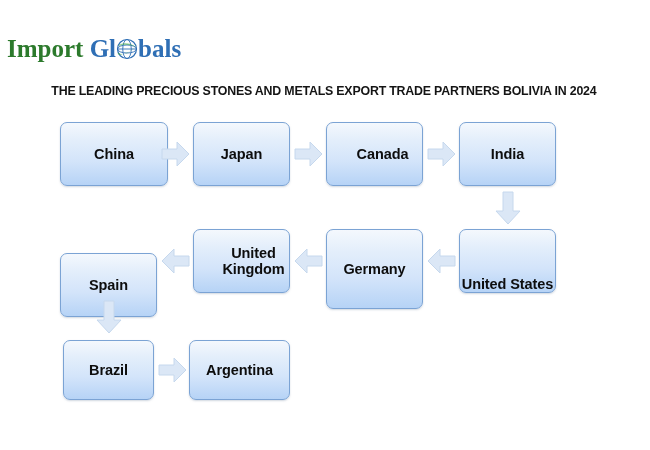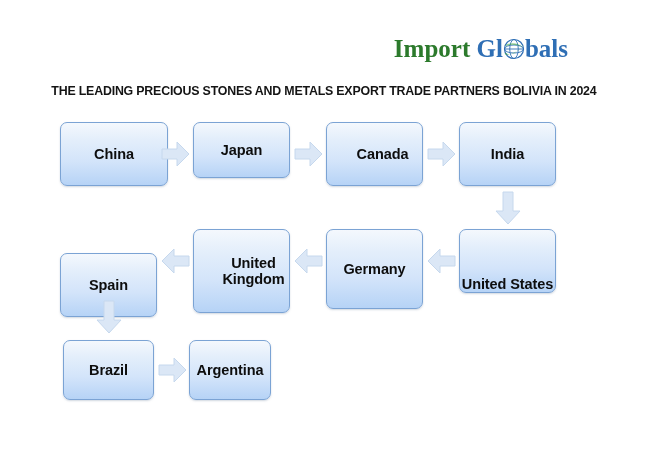--- a/index.html
+++ b/index.html
@@ -14,27 +14,28 @@
     overflow: hidden;
     font-family: "Liberation Sans", sans-serif;
   }
 
   
   .logo {
     position: absolute;
     top: 36px;
     left: 0;
     width: 568px;
-    text-align: right;
+    text-align: left;
     white-space: nowrap;
     font-family: "Liberation Serif", serif;
     font-size: 25px;
     font-weight: 700;
     letter-spacing: 0px;
     line-height: 1;
+    padding-left: 7px;
   }
   .logo-import { color: #2c7a2c; }
   .logo-gl     { color: #2f6fb5; }
   .logo-bals   { color: #2f6fb5; }
   .globe {
     display: inline-block;
     vertical-align: -3px;
     width: 22px;
     height: 22px;
     margin: 0 0px;
@@ -100,47 +101,47 @@
       <path d="M3.5 30 C 14 36, 30 30, 41 12 C 33 27, 16 34, 5 33 Z" fill="#3da83d" opacity="0.92"></path>
       <path d="M5 14 C 16 8, 30 10, 40 18 C 28 13, 15 12, 6 16 Z" fill="#3da83d" opacity="0.55"></path>
     </svg></span><span class="logo-bals">bals</span>
 </div>
 
 <div class="title">THE LEADING PRECIOUS STONES AND METALS EXPORT TRADE PARTNERS BOLIVIA IN 2024</div>
 
 <div class="node" style="left:60px;  top:122px; width:108px; height:64px;">
   <span>China</span>
 </div>
-<div class="node" style="left:193px; top:122px; width:97px; height:56px;">
+<div class="node" style="left:193px; top:122px; width:97px; height:64px;">
   <span>Japan</span>
 </div>
 <div class="node" style="left:326px; top:122px; width:97px; height:64px;padding-left:16px;">
   <span>Canada</span>
 </div>
 <div class="node" style="left:459px; top:122px; width:97px; height:64px;">
   <span>India</span>
 </div>
 
 <div class="node" style="left:459px; top:229px; width:97px; height:64px;align-items:flex-end;">
   <span>United States</span>
 </div>
 <div class="node" style="left:326px; top:229px; width:97px; height:80px;">
   <span>Germany</span>
 </div>
-<div class="node" style="left:193px; top:229px; width:97px; height:84px;padding-left:24px;">
+<div class="node" style="left:193px; top:229px; width:97px; height:64px;padding-left:24px;">
   <span>United Kingdom</span>
 </div>
 <div class="node" style="left:60px;  top:229px; width:97px; height:64px;margin-top:24px;">
   <span>Spain</span>
 </div>
 
 <div class="node" style="left:63px;  top:340px; width:91px; height:60px;">
   <span>Brazil</span>
 </div>
-<div class="node" style="left:189px; top:340px; width:82px; height:60px;">
+<div class="node" style="left:189px; top:340px; width:101px; height:60px;">
   <span>Argentina</span>
 </div>
 
 <div class="arrow" style="left:161px; top:140px;">
   <svg width="29" height="28" viewBox="0 0 29 28">
     <path d="M1 9 H16 V2 L28 14 L16 26 V19 H1 Z" fill="#dbe7f6" stroke="#c6d8ed" stroke-width="1"></path>
   </svg>
 </div>
 <div class="arrow" style="left:294px; top:140px;">
   <svg width="29" height="28" viewBox="0 0 29 28">

